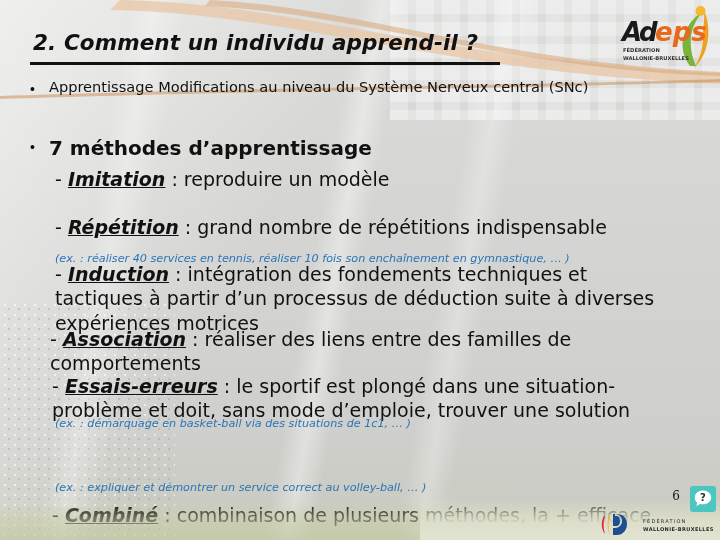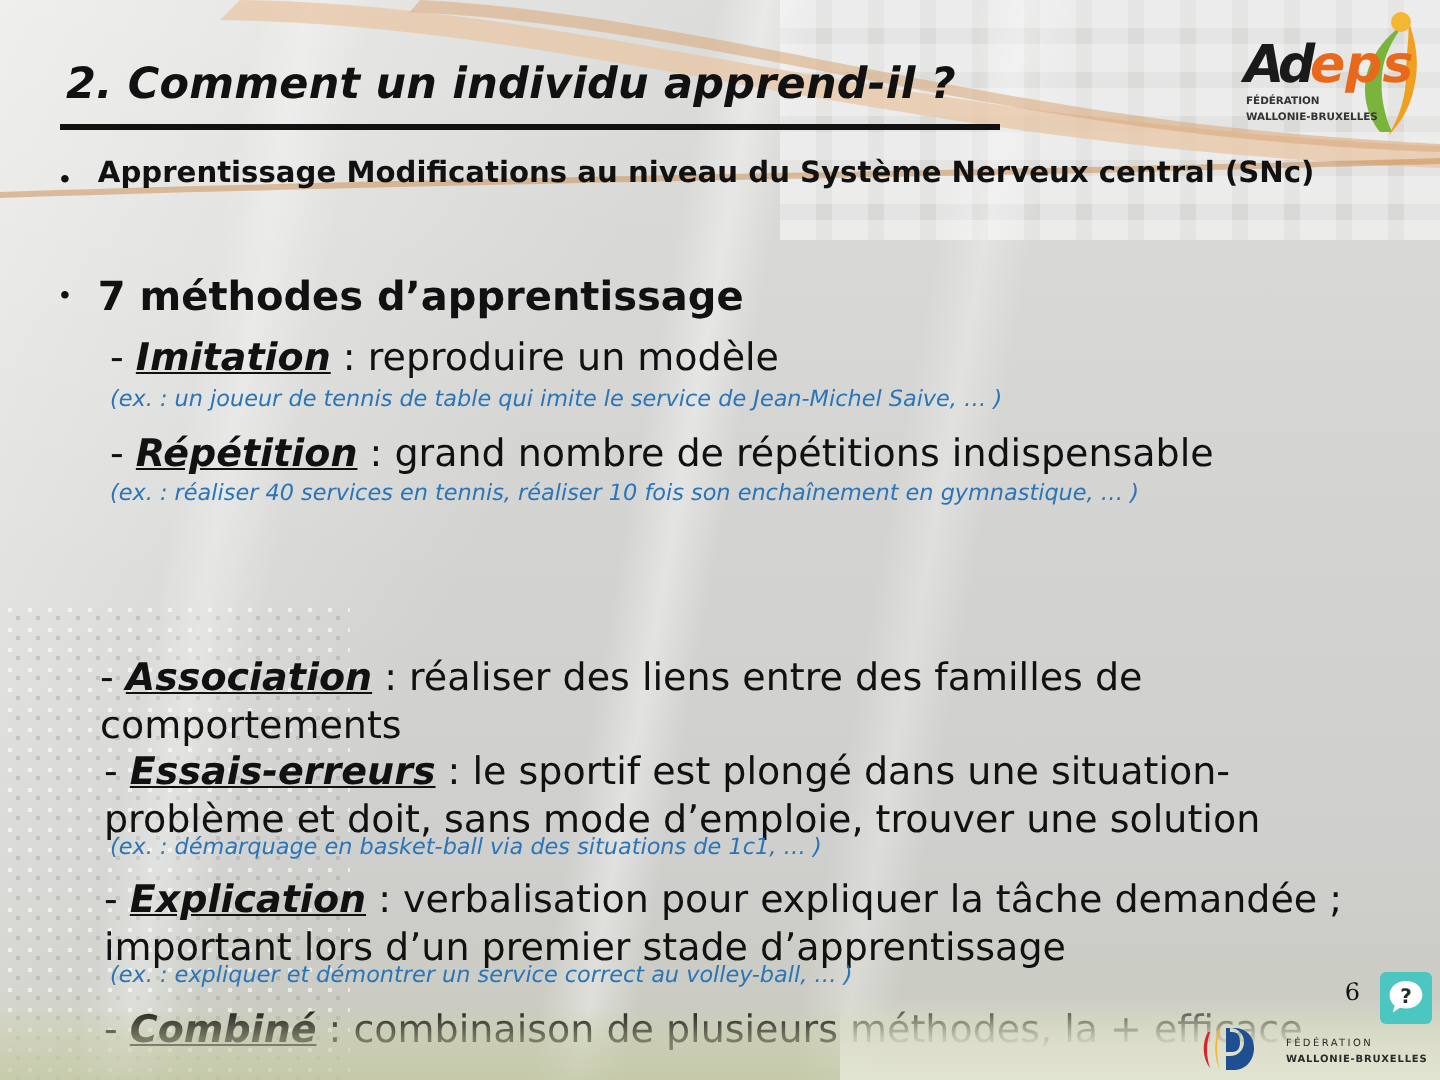--- a/index.html
+++ b/index.html
@@ -82,21 +82,21 @@
   
   .content{position:absolute;left:0;top:0;width:720px;height:540px;}
   .bullet-row{
     position:absolute;display:flex;align-items:flex-start;
   }
   .bullet-dot{
     color:#111;font-size:14px;line-height:1;margin-right:14px;margin-top:4px;
   }
   .lvl1{
     font-family:"DejaVu Sans", sans-serif;
-    font-size:14.6px;color:#111;font-weight:700;white-space:nowrap;
+    font-size:14.6px;color:#111;font-weight:400;white-space:nowrap;
   }
   .lvl1b{
     font-family:"DejaVu Sans", sans-serif;
     font-size:20px;color:#111;font-weight:bold;white-space:nowrap;text-align:right;
   }
   .method{
     position:absolute;
     font-family:"DejaVu Sans", sans-serif;
     font-size:19px;color:#111;line-height:1.28;
   }
@@ -164,40 +164,39 @@
     </div>
 
     <div class="bullet-row" style="left:30px;top:136px;">
       <span class="bullet-dot">•</span>
       <span class="lvl1b">7 méthodes d’apprentissage</span>
     </div>
 
     <div class="method" style="left:55px;top:167px;width:620px;">
       <span>- </span><span class="lead">Imitation</span><span> : reproduire un modèle</span>
     </div>
-    <div class="example" style="left:55px;top:193px;width:620px;">(ex. : un joueur de tennis de table qui imite le service de Jean-Michel Saive, … )</div>
 
     <div class="method" style="left:55px;top:215px;width:620px;">
       <span>- </span><span class="lead">Répétition</span><span> : grand nombre de répétitions indispensable</span>
     </div>
-    <div class="example" style="left:55px;top:240px;width:620px;font-style:italic;">(ex. : réaliser 40 services en tennis, réaliser 10 fois son enchaînement en gymnastique, … )</div>
-
+    <div class="example" style="left:55px;top:252px;width:620px;font-style:italic;">(ex. : réaliser 40 services en tennis, réaliser 10 fois son enchaînement en gymnastique, … )</div>
+
+    <div class="method" style="left:55px;top:262px;width:625px;">
+      <span>- </span><span class="lead">Induction</span><span> : intégration des fondements techniques et tactiques à partir d’un processus de déduction suite à diverses expériences motrices</span>
+    </div>
 
     <div class="method" style="left:50px;top:327px;width:625px;">
       <span>- </span><span class="lead">Association</span><span> : réaliser des liens entre des familles de comportements</span>
     </div>
 
     <div class="method" style="left:52px;top:374px;width:628px;">
       <span>- </span><span class="lead">Essais-erreurs</span><span> : le sportif est plongé dans une situation-problème et doit, sans mode d’emploie, trouver une solution</span>
     </div>
     <div class="example" style="left:55px;top:417px;width:620px;">(ex. : démarquage en basket-ball via des situations de 1c1, … )</div>
 
-    <div class="method" style="left:52px;top:438px;width:625px;">
-      <span>- </span><span class="lead">Explication</span><span> : verbalisation pour expliquer la tâche demandée ; important lors d’un premier stade d’apprentissage</span>
-    </div>
     <div class="example" style="left:55px;top:481px;width:620px;">(ex. : expliquer et démontrer un service correct au volley-ball, … )</div>
 
     <div class="method" style="left:52px;top:503px;width:625px;">
       <span>- </span><span class="lead">Combiné</span><span> : combinaison de plusieurs méthodes, la + efficace</span>
     </div>
 
   </div>
 
   <div class="bottom-band"></div>
   <div class="bottom-band-right"></div>

